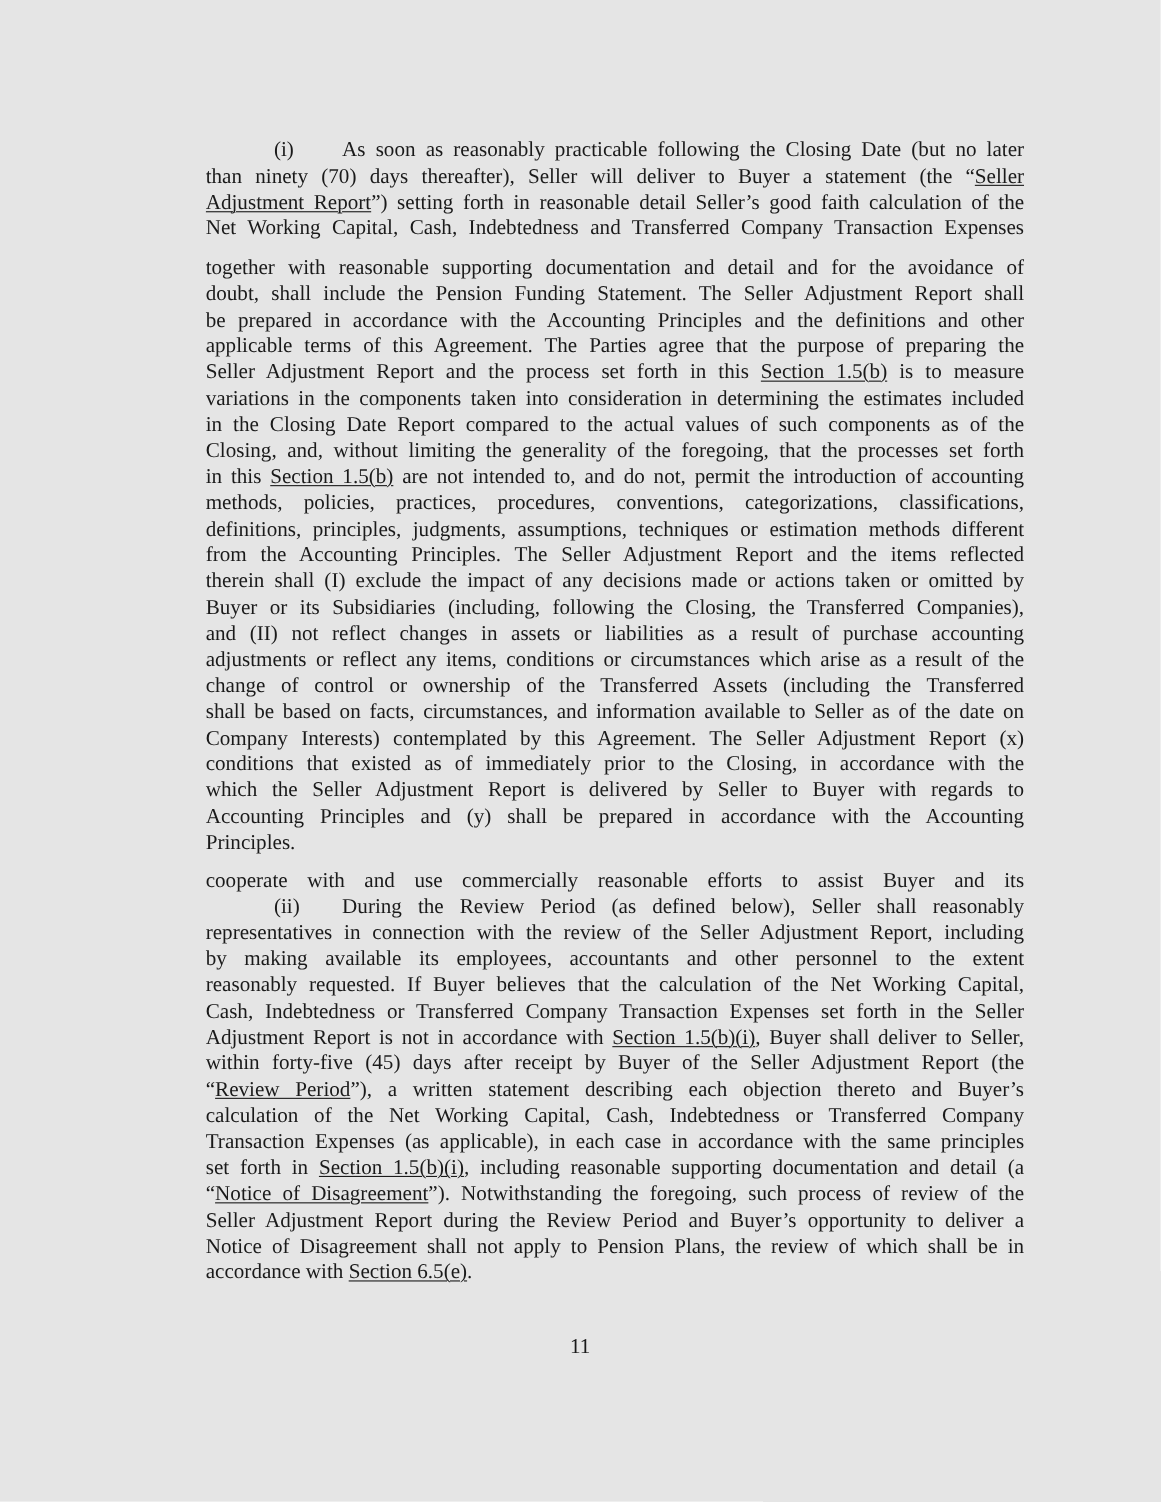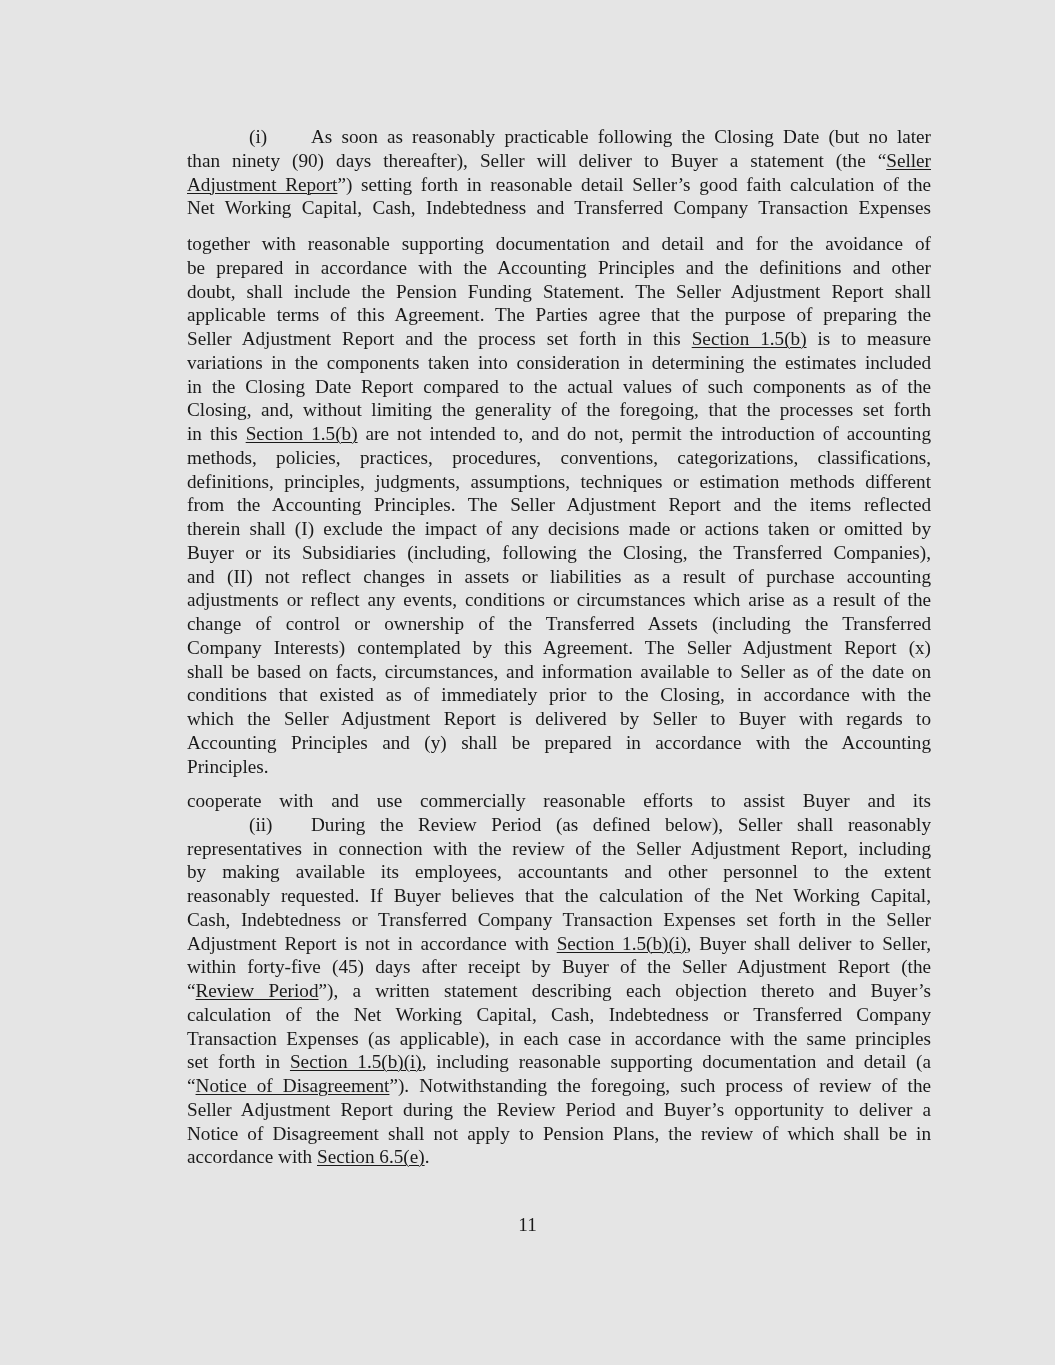--- a/index.html
+++ b/index.html
@@ -60,42 +60,42 @@
       font-size: 19.2px;
       font-family: Liberation Serif, serif;
     }
   </style>
 </head>
 <body>
 
 <div class="page">
   <div class="para para-i">
       <div class="line" style="padding-left: 62px; white-space: normal;"><span class="enum">(i)</span><span>As soon as reasonably practicable following the Closing Date (but no later</span></div>
-      <div class="line" style="white-space: normal;"><span>than ninety (90) days thereafter), Seller will deliver to Buyer a statement (the “</span><u>Seller</u></div>
+      <div class="line" style="white-space: normal;"><span>than ninety (70) days thereafter), Seller will deliver to Buyer a statement (the “</span><u>Seller</u></div>
       <div class="line" style="white-space: normal;"><u>Adjustment Report</u><span>”) setting forth in reasonable detail Seller’s good faith calculation of the</span></div>
       <div class="line" style="white-space: normal;"><span>Net Working Capital, Cash, Indebtedness and Transferred Company Transaction Expenses</span></div>
       <div class="line" style="white-space: normal; margin-top: 12px;"><span>together with reasonable supporting documentation and detail and for the avoidance of</span></div>
+      <div class="line" style="white-space: normal;"><span>doubt, shall include the Pension Funding Statement. The Seller Adjustment Report shall</span></div>
       <div class="line" style="white-space: normal;"><span>be prepared in accordance with the Accounting Principles and the definitions and other</span></div>
-      <div class="line" style="white-space: normal;"><span>doubt, shall include the Pension Funding Statement. The Seller Adjustment Report shall</span></div>
       <div class="line" style="white-space: normal;"><span>applicable terms of this Agreement. The Parties agree that the purpose of preparing the</span></div>
       <div class="line" style="white-space: normal;"><span>Seller Adjustment Report and the process set forth in this </span><u>Section 1.5(b)</u><span> is to measure</span></div>
       <div class="line" style="white-space: normal;"><span>variations in the components taken into consideration in determining the estimates included</span></div>
       <div class="line" style="white-space: normal;"><span>in the Closing Date Report compared to the actual values of such components as of the</span></div>
       <div class="line" style="white-space: normal;"><span>Closing, and, without limiting the generality of the foregoing, that the processes set forth</span></div>
       <div class="line" style="white-space: normal;"><span>in this </span><u>Section 1.5(b)</u><span> are not intended to, and do not, permit the introduction of accounting</span></div>
       <div class="line" style="white-space: normal;"><span>methods, policies, practices, procedures, conventions, categorizations, classifications,</span></div>
       <div class="line" style="white-space: normal;"><span>definitions, principles, judgments, assumptions, techniques or estimation methods different</span></div>
       <div class="line" style="white-space: normal;"><span>from the Accounting Principles. The Seller Adjustment Report and the items reflected</span></div>
       <div class="line" style="white-space: normal;"><span>therein shall (I) exclude the impact of any decisions made or actions taken or omitted by</span></div>
       <div class="line" style="white-space: normal;"><span>Buyer or its Subsidiaries (including, following the Closing, the Transferred Companies),</span></div>
       <div class="line" style="white-space: normal;"><span>and (II) not reflect changes in assets or liabilities as a result of purchase accounting</span></div>
-      <div class="line" style="white-space: normal;"><span>adjustments or reflect any events, conditions or circumstances which arise as a result of the</span></div>
+      <div class="line" style="white-space: normal;"><span>adjustments or reflect any items, conditions or circumstances which arise as a result of the</span></div>
       <div class="line" style="white-space: normal;"><span>change of control or ownership of the Transferred Assets (including the Transferred</span></div>
+      <div class="line" style="white-space: normal;"><span>shall be based on facts, circumstances, and information available to Seller as of the date on</span></div>
       <div class="line" style="white-space: normal;"><span>Company Interests) contemplated by this Agreement. The Seller Adjustment Report (x)</span></div>
-      <div class="line" style="white-space: normal;"><span>shall be based on facts, circumstances, and information available to Seller as of the date on</span></div>
       <div class="line" style="white-space: normal;"><span>conditions that existed as of immediately prior to the Closing, in accordance with the</span></div>
       <div class="line" style="white-space: normal;"><span>which the Seller Adjustment Report is delivered by Seller to Buyer with regards to</span></div>
       <div class="line" style="white-space: normal;"><span>Accounting Principles and (y) shall be prepared in accordance with the Accounting</span></div>
       <div class="line last" style="white-space: normal;"><span>Principles.</span></div>
     </div>
   <div class="para para-ii">
       <div class="line" style="white-space: normal;"><span>cooperate with and use commercially reasonable efforts to assist Buyer and its</span></div>
       <div class="line" style="padding-left: 62px; white-space: normal;"><span class="enum">(ii)</span><span>During the Review Period (as defined below), Seller shall reasonably</span></div>
       <div class="line" style="white-space: normal;"><span>representatives in connection with the review of the Seller Adjustment Report, including</span></div>
       <div class="line" style="white-space: normal;"><span>by making available its employees, accountants and other personnel to the extent</span></div>

